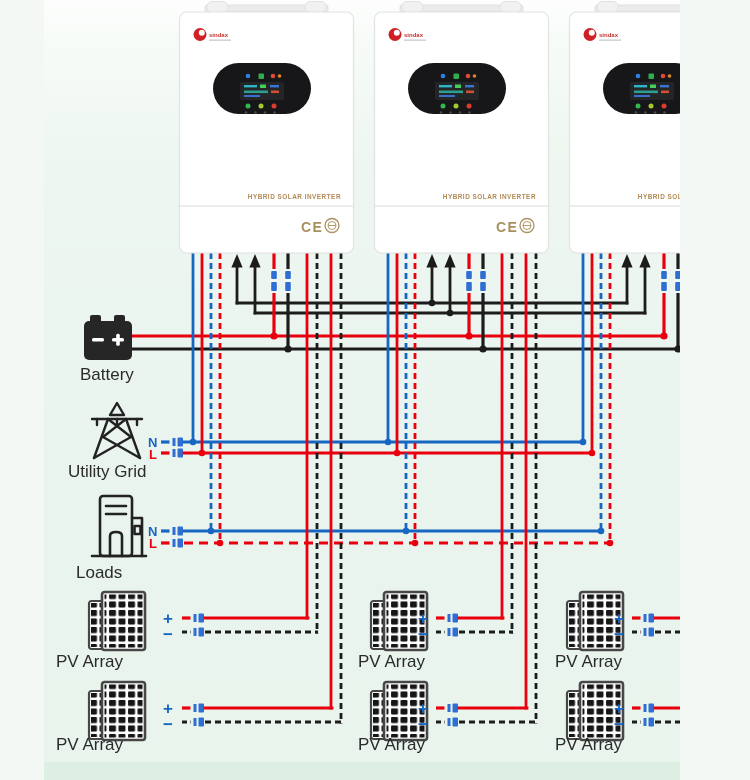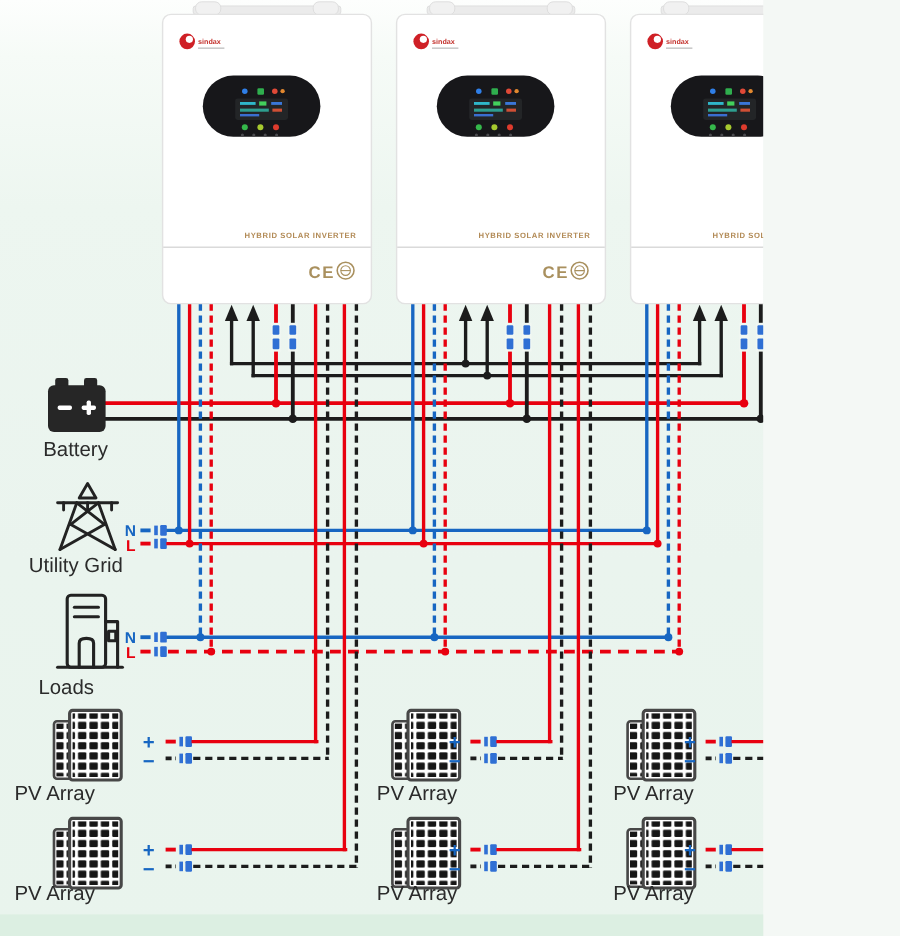--- a/index.html
+++ b/index.html
@@ -1,19 +1,20 @@
 <!DOCTYPE html>
 <html><head>
 <meta charset="utf-8">
 <style>
   html,body{margin:0;padding:0;background:#f4f8f5;}
   #stage{
     position:relative;width:636px;height:780px;overflow:hidden;
     font-family:"Liberation Sans", sans-serif;
     background:linear-gradient(180deg,#fdfefd 0%,#f6fbf7 6%,#edf6f0 22%,#eaf4ee 60%,#e9f4ed 100%);
+    margin-left:44px;
   }
   #stage svg{position:absolute;left:0;top:0;}
   text{font-family:"Liberation Sans", sans-serif;}
   .dev-label{font-size:17px;fill:#2b2b2b;}
   .nl-label{font-size:13px;font-weight:bold;}
   .pm-label{font-size:17px;font-weight:bold;}
 </style>
 </head>
 <body>
 

